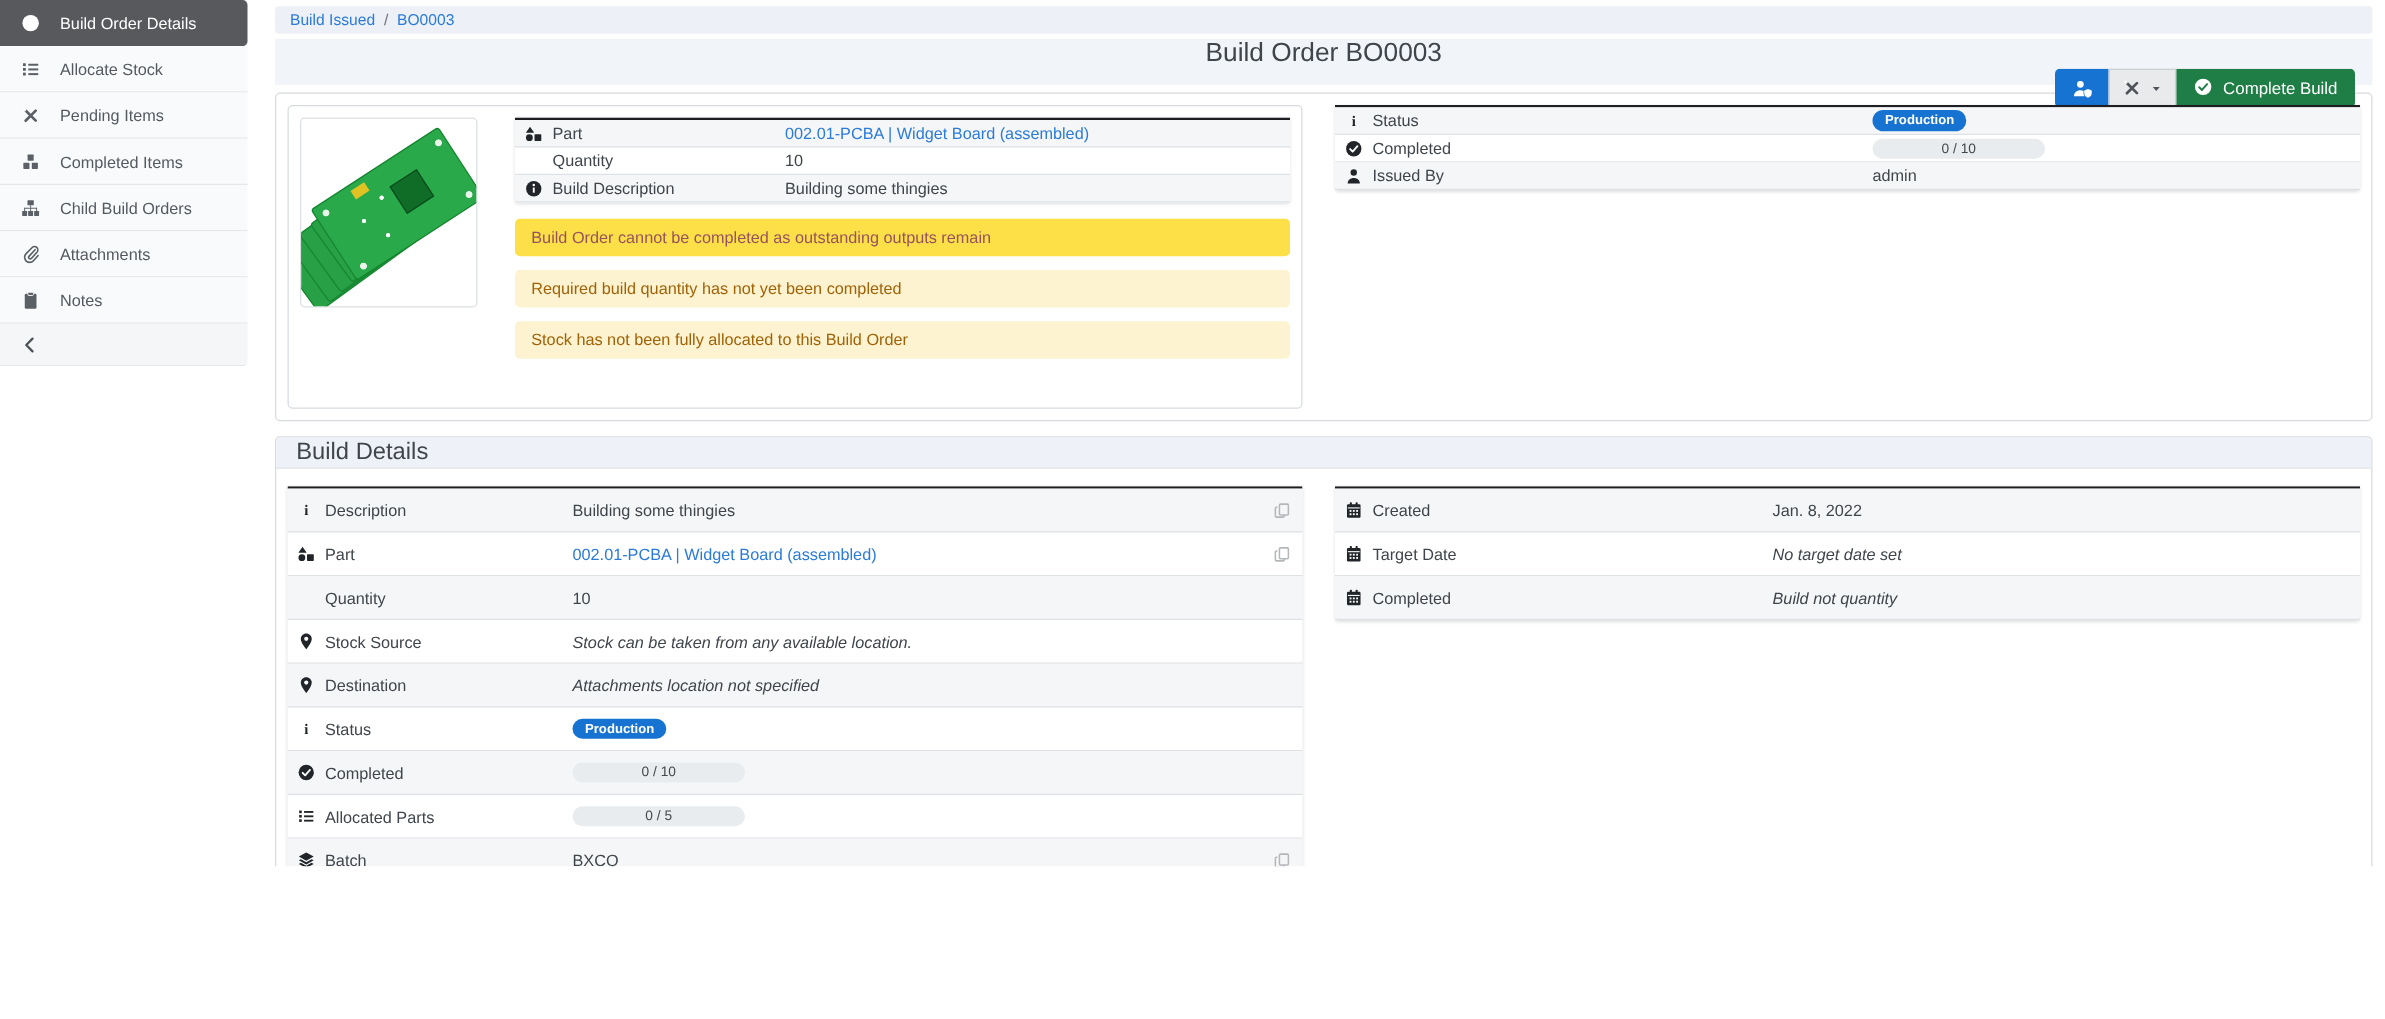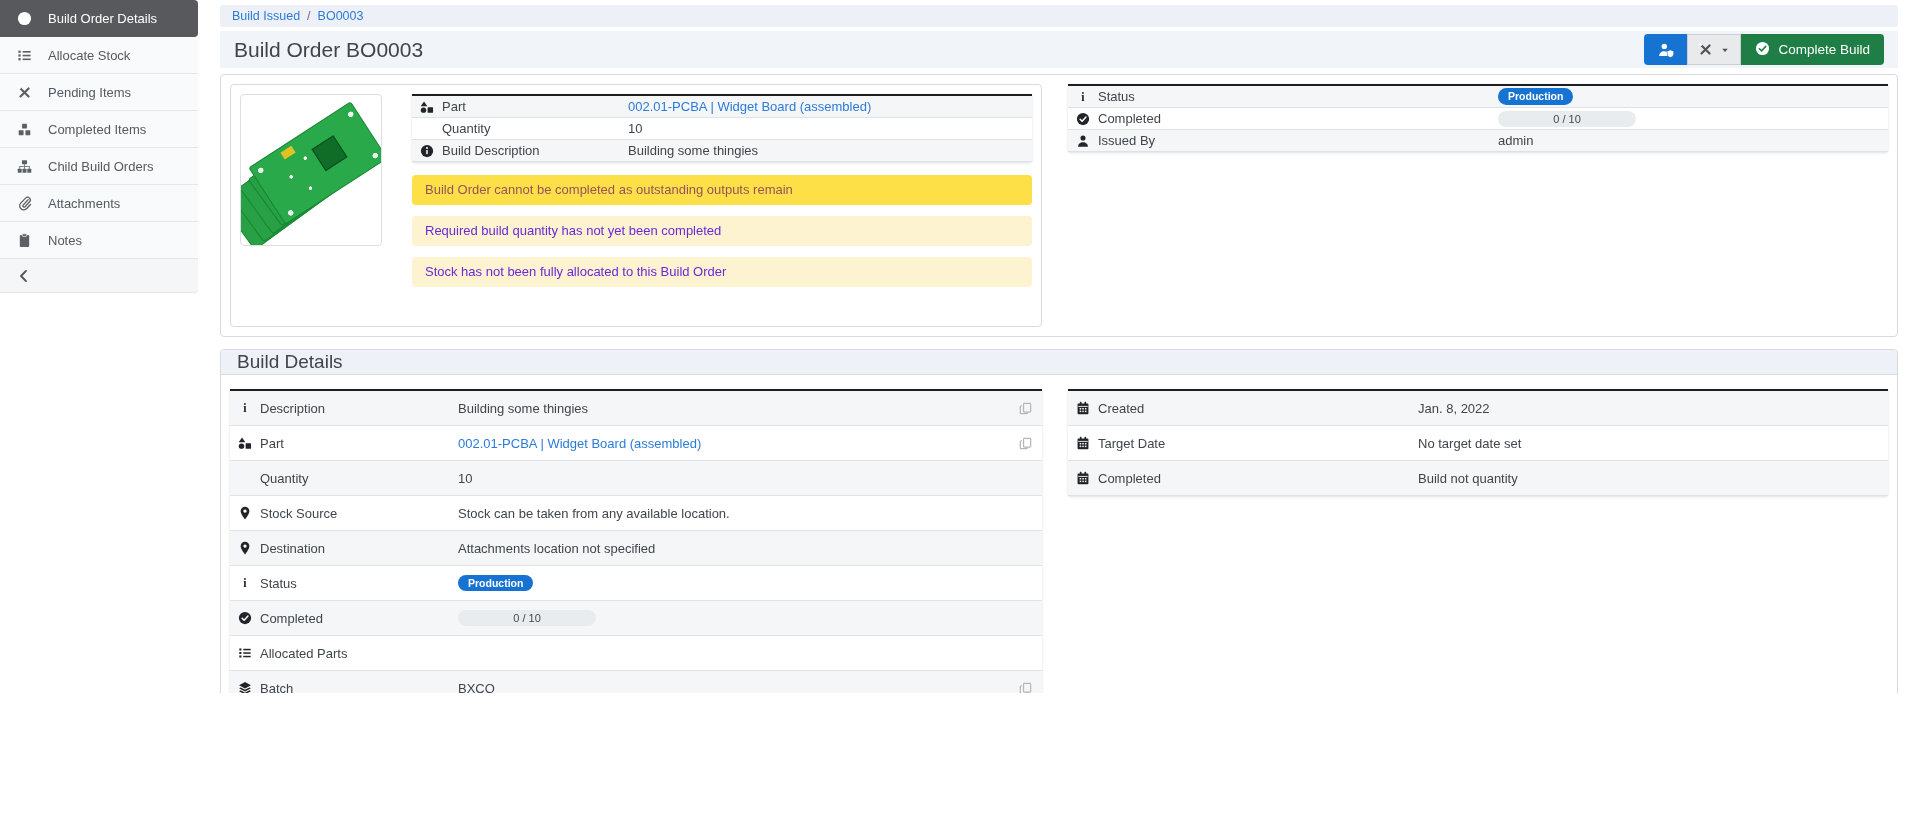--- a/index.html
+++ b/index.html
@@ -17,21 +17,21 @@
                    border-bottom:1px solid #e4e7ea; border-radius:0 0 4px 0; cursor:pointer; color:#4d5258; }
   .side-collapse .s-icon { width:48px; display:flex; justify-content:center; }
 
   
   .main { margin-left:220px; margin-right:10px; }
   .breadcrumb { margin-top:5px; height:22px; background:#edf1f7; border-radius:3px;
                 display:flex; align-items:center; padding:0 12px; font-size:12.5px; gap:7px; }
   .breadcrumb a { color:#2b7bd9; text-decoration:none; cursor:pointer; }
   .crumb-sep { color:#6a7076; }
 
-  .titlebar { margin-top:4px; height:37px; background:#f1f4f8; display:flex; align-items:center; padding:0 14px; }
+  .titlebar { margin-top:4px; height:37px; background:#f1f4f8; display:flex; align-items:center; padding:0 14px;flex-direction:column; }
   .page-title { font-size:21px; color:#3f454b; }
   .btn-group { margin-left:auto; display:flex; }
   .btn { height:31px; display:flex; align-items:center; justify-content:center; border:1px solid transparent; cursor:pointer; }
   .btn-admin { width:43px; background:#1673d2; border-radius:4px 0 0 4px; color:#fff; }
   .btn-tools { width:54px; background:#e9eaec; border:1px solid #cbcfd3; color:#4f545a; gap:7px; }
   .btn-complete { background:#1e7e45; color:#fff; border-radius:0 4px 4px 0; padding:0 13px; font-size:13.5px; gap:8px; }
 
   .card { border:1px solid #d7dbdf; border-radius:4px; background:#fff; }
   .top-card { margin-top:6px; height:263px; padding:9px; display:flex; }
 
@@ -61,36 +61,36 @@
 
   
   .kv-table { border-top:2px solid #1c1e21; box-shadow:0 1px 3px rgba(0,0,0,.13); border-radius:0 0 3px 3px; background:#fff; }
   .kv-row { display:flex; align-items:center; border-bottom:1px solid #dee2e6; font-size:13px; }
   .kv-row.stripe { background:#f5f6f7; }
   .kv-icon { width:30px; display:flex; justify-content:center; align-items:center; color:#212529; flex:none; }
   .kv-label { color:#3f454b; flex:none; }
   .kv-value { flex:1; display:flex; align-items:center; min-width:0; }
   .kv-copy { width:34px; display:flex; justify-content:center; color:#b4b7ba; cursor:pointer; flex:none; }
   a.kv-link { color:#2b7bd9; text-decoration:none; cursor:pointer; }
-  .italic { }
+  .italic { font-style:italic; }
   .badge { background:#1673d2; color:#fff; font-size:10.5px; font-weight:bold; padding:3px 10px; border-radius:10px; line-height:1; }
   .progress { width:138px; height:16px; background:#e9ecef; border-radius:8px; font-size:11px;
               line-height:16px; text-align:center; color:#44484c; }
 
   .tbl-part .kv-row { height:22px; }
   .tbl-part .kv-label { width:186px; }
   .tbl-status { flex:1; margin-left:26px; align-self:flex-start; }
   .tbl-status .kv-row { height:22px; }
   .tbl-status .kv-label { width:400px; }
 
   .alerts { margin-top:2px; }
   .alert { border-radius:4px; padding:0 13px; height:30px; line-height:30px; font-size:13px; margin-top:11px;
            white-space:nowrap; overflow:hidden; }
   .alert-danger  { background:#fde047; color:#96525e; }
-  .alert-warning { background:#fdf3d0; color:#6d28d9; }
+  .alert-warning { background:#fdf3d0; color:#a16207; }
 
   
   .details-card { margin-top:12px; min-height:465px; }
   .details-header { background:#eef2f8; border-bottom:1px solid #d7dbdf; padding:1px 16px;
                     font-size:19px; color:#3f454b; border-radius:4px 4px 0 0; }
   .details-body { display:flex; padding:14px 9px 40px 9px; }
   .tbl-dleft { width:812px; }
   .tbl-dleft .kv-row { height:35px; }
   .tbl-dleft .kv-label { width:198px; }
   .tbl-dright { flex:1; margin-left:26px; align-self:flex-start; }
@@ -484,20 +484,23 @@
                     <rect x="1.5" y="2.8" width="2.4" height="2.4"></rect>
                     <rect x="6" y="3.2" width="8.5" height="1.7"></rect>
                     <rect x="1.5" y="6.8" width="2.4" height="2.4"></rect>
                     <rect x="6" y="7.2" width="8.5" height="1.7"></rect>
                     <rect x="1.5" y="10.8" width="2.4" height="2.4"></rect>
                     <rect x="6" y="11.2" width="8.5" height="1.7"></rect>
                   </svg>
                 </span>
               </span>
               <span class="kv-label">Allocated Parts</span>
+              <span class="kv-value">
+                <div class="progress">0 / 5</div>
+              </span>
             </div>
             <div class="kv-row stripe">
               <span class="kv-icon">
                 <span class="icn">
                   <svg width="14" height="14" viewBox="0 0 16 16" fill="currentColor">
                     <path d="M8 1.2 14.8 4.9 8 8.6 1.2 4.9z"></path>
                     <path d="m3.1 7.3-1.9 1 6.8 3.7 6.8-3.7-1.9-1L8 10z"></path>
                     <path d="m3.1 10.6-1.9 1L8 15.3l6.8-3.7-1.9-1L8 13.3z"></path>
                   </svg>
                 </span>

